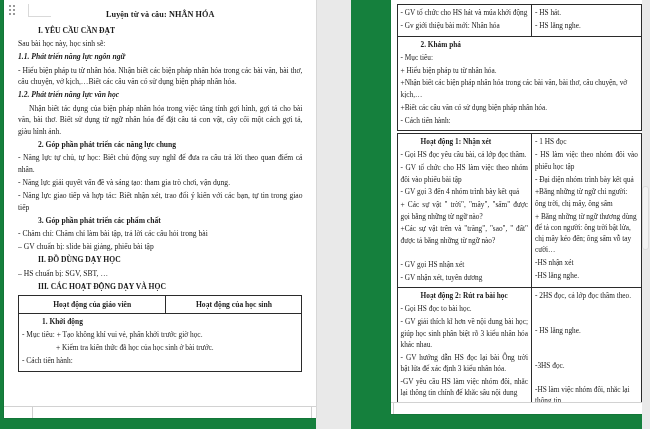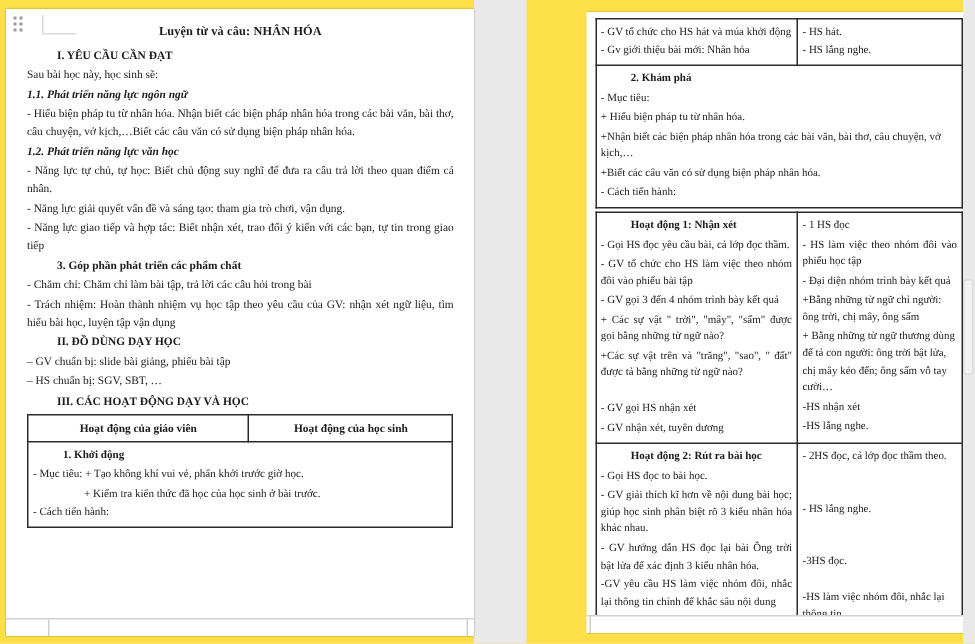--- a/index.html
+++ b/index.html
@@ -12,23 +12,23 @@
     height: 429px;
     overflow: hidden;
     font-family: "Liberation Serif", "DejaVu Serif", serif;
     color: #1a1a1a;
     position: relative;
   }
 
   .viewer {
     position: absolute;
     inset: 0;
-    background: #fde047;
+    background: #15803d;
     display: flex;
-    align-items: center;
+    align-items: flex-start;
   }
 
   
   .page {
     background: #ffffff;
     position: relative;
     overflow: hidden;
     box-shadow: 0 0 1px rgba(0,0,0,.45);
   }
   .page-left {
@@ -186,28 +186,29 @@
 
     <div class="page-inner-left">
 
       <div class="doc-title">Luyện từ và câu: NHÂN HÓA</div>
 
       <p class="t b nj">I. YÊU CẦU CẦN ĐẠT</p>
       <p class="t nj">Sau bài học này, học sinh sẽ:</p>
       <p class="t bi nj">1.1. Phát triển năng lực ngôn ngữ</p>
       <p class="t">- Hiểu biện pháp tu từ nhân hóa. Nhận biết các biện pháp nhân hóa trong các bài văn, bài thơ, câu chuyện, vở kịch,…Biết các câu văn có sử dụng biện pháp nhân hóa.</p>
       <p class="t bi nj">1.2. Phát triển năng lực văn học</p>
+      <p class="t ind">Nhận biết tác dụng của biện pháp nhân hóa trong việc tăng tính gợi hình, gợi tả cho bài văn, bài thơ. Biết sử dụng từ ngữ nhân hóa để đặt câu tả con vật, cây cối một cách gợi tả, giàu hình ảnh.</p>
+      <p class="t b nj">2. Góp phần phát triển các năng lực chung</p>
       <p class="t">- Năng lực tự chủ, tự học: Biết chủ động suy nghĩ để đưa ra câu trả lời theo quan điểm cá nhân.</p>
       <p class="t nj">- Năng lực giải quyết vấn đề và sáng tạo: tham gia trò chơi, vận dụng.</p>
       <p class="t">- Năng lực giao tiếp và hợp tác: Biết nhận xét, trao đổi ý kiến với các bạn, tự tin trong giao tiếp</p>
       <p class="t b nj">3. Góp phần phát triển các phẩm chất</p>
       <p class="t nj">- Chăm chỉ: Chăm chỉ làm bài tập, trả lời các câu hỏi trong bài</p>
-      <p class="t">- Trách nhiệm: Hoàn thành nhiệm vụ học tập theo yêu cầu của GV: nhận xét ngữ liệu, tìm hiểu bài học, luyện tập vận dụng</p>
+      <p class="t nj">– GV chuẩn bị: slide bài giảng, phiếu bài tập</p>
       <p class="t b nj">II. ĐỒ DÙNG DẠY HỌC</p>
-      <p class="t nj">– GV chuẩn bị: slide bài giảng, phiếu bài tập</p>
       <p class="t nj">– HS chuẩn bị: SGV, SBT, …</p>
       <p class="t b nj">III. CÁC HOẠT ĐỘNG DẠY VÀ HỌC</p>
 
       <table class="grid">
         <colgroup>
             <col style="width:52%">
             <col style="width:48%">
           </colgroup>
         <thead>
           <tr>

